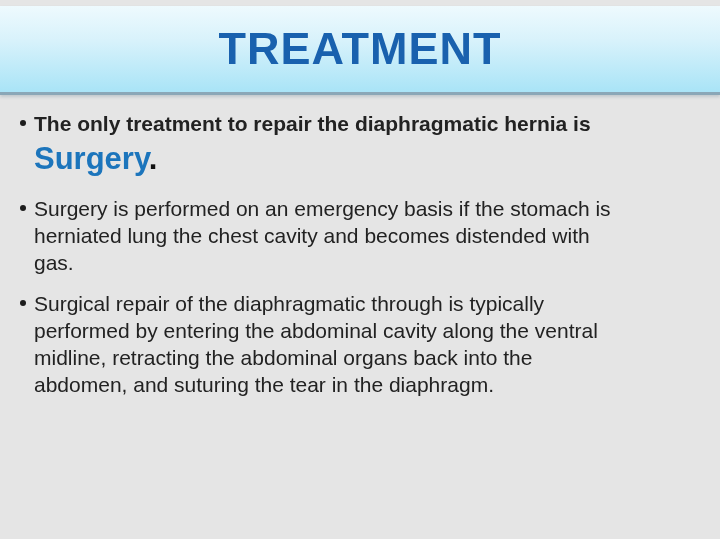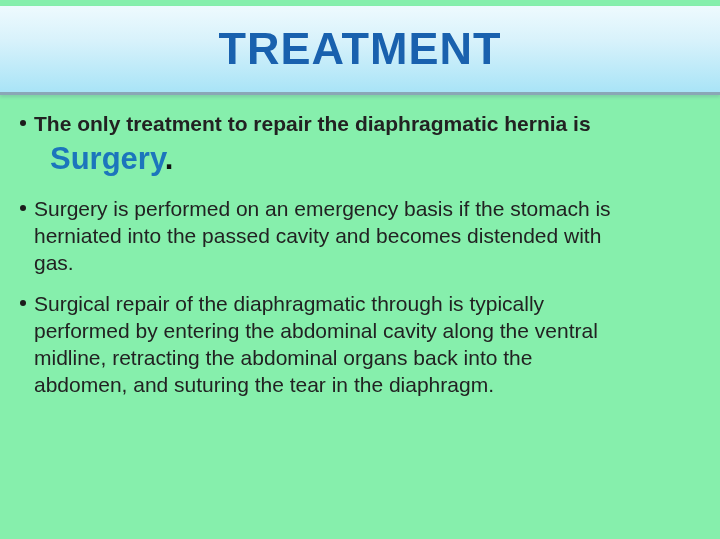--- a/index.html
+++ b/index.html
@@ -4,21 +4,21 @@
 <style>
   html, body {
     margin: 0;
     padding: 0;
     background: #ffffff;
   }
   .slide {
     position: relative;
     width: 720px;
     height: 539px;
-    background: #86efac;
+    background: #e5e5e5;
     font-family: "Liberation Sans", sans-serif;
     overflow: hidden;
     box-sizing: border-box;
   }
   .header {
     margin-top: 6px;
     height: 86px;
     background: linear-gradient(180deg, #eefafe 0%, #d8f2fb 40%, #a9e4f7 100%);
     border-bottom: 3px solid #8aa7b7;
     box-shadow: 0 2px 3px rgba(110, 135, 150, 0.30);
@@ -63,21 +63,20 @@
     font-size: 21px;
     line-height: 27px;
   }
   .b1-big {
     font-size: 31px;
     line-height: 44px;
     font-weight: bold;
   }
   .surgery {
     color: #1c75bc;
-    margin-left: 16px;
   }
   .period {
     color: #111111;
   }
   .btext {
     white-space: pre-line;
   }
 </style>
 </head>
 <body>
@@ -93,21 +92,21 @@
 
       <li>
         <span class="dot"></span>
         <div class="b1-lead">The only treatment to repair the diaphragmatic hernia is</div>
         <div class="b1-big"><span class="surgery">Surgery</span><span class="period">.</span></div>
       </li>
 
       <li>
         <span class="dot"></span>
         <div class="btext">Surgery is performed on an emergency basis if the stomach is
-herniated into the passed cavity and becomes distended with
+herniated lung the chest cavity and becomes distended with
 gas.</div>
       </li>
 
 
       <li>
         <span class="dot"></span>
         <div class="btext">Surgical repair of the diaphragmatic through is typically
 performed by entering the abdominal cavity along the ventral
 midline, retracting the abdominal organs back into the
 abdomen, and suturing the tear in the diaphragm.</div>

